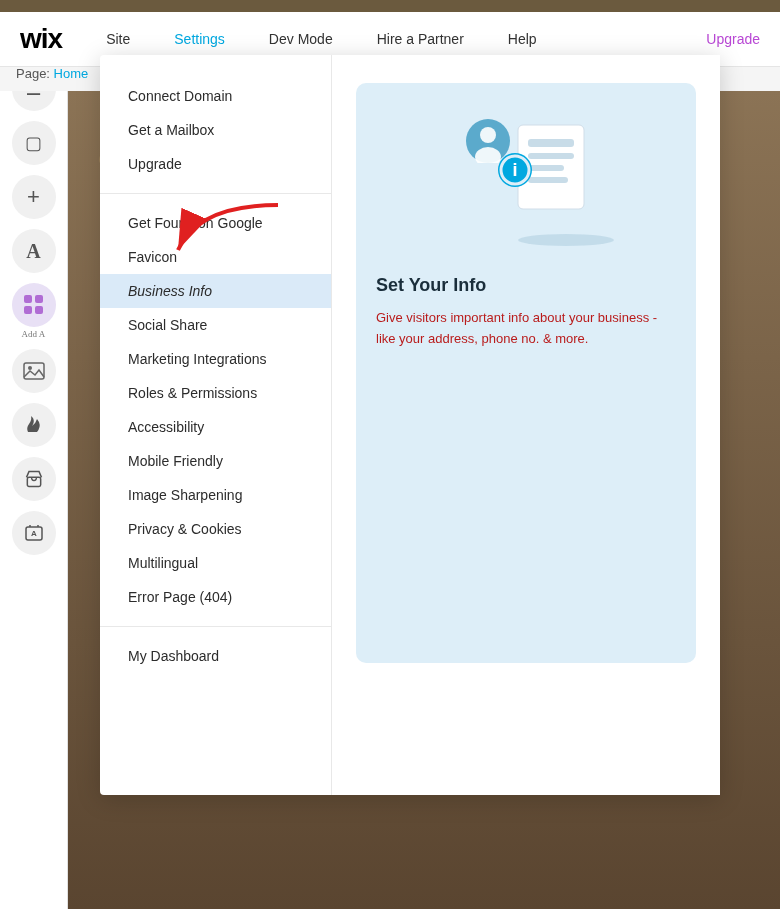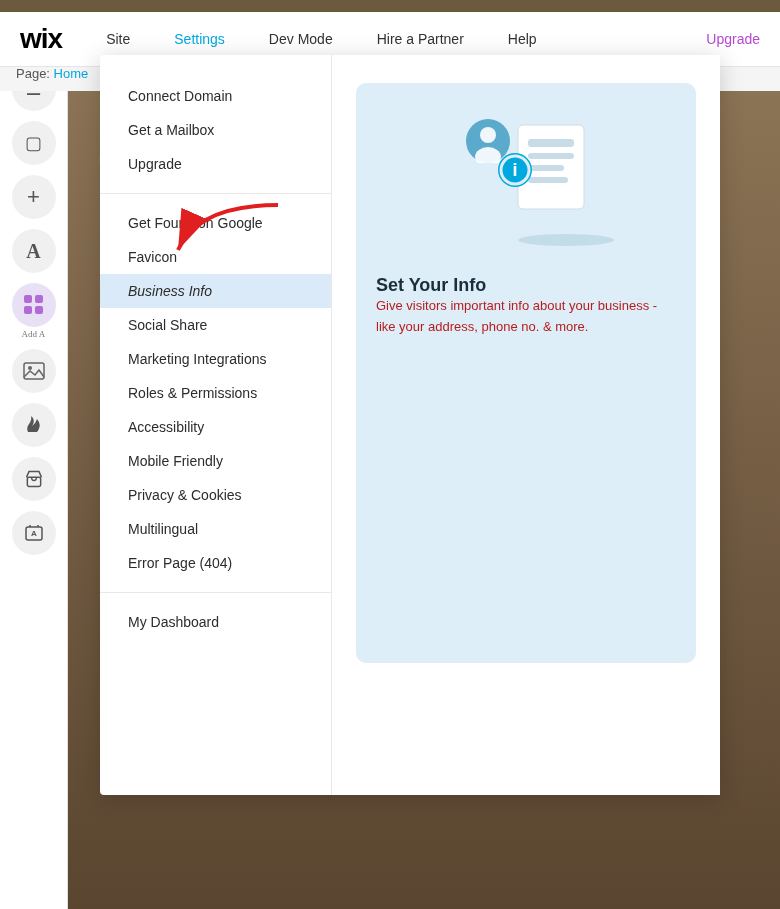--- a/index.html
+++ b/index.html
@@ -201,20 +201,21 @@
       width: 100%;
       margin-bottom: 24px;
       position: relative;
       height: 140px;
     }
 
     .info-title {
       font-size: 18px;
       font-weight: 700;
       color: #1a2e3b;
+      margin-bottom: 12px;
     }
     .info-desc {
       font-size: 13px;
       color: #b91c1c;
       line-height: 1.6;
     }
 
     
     .red-arrow {
       position: absolute;
@@ -319,20 +320,21 @@
     <div class="menu-divider"></div>
     <div class="menu-section">
       <a class="menu-item">Get Found on Google</a>
       <a class="menu-item">Favicon</a>
       <a class="menu-item highlighted">Business Info</a>
       <a class="menu-item">Social Share</a>
       <a class="menu-item">Marketing Integrations</a>
       <a class="menu-item">Roles &amp; Permissions</a>
       <a class="menu-item">Accessibility</a>
       <a class="menu-item">Mobile Friendly</a>
+      <a class="menu-item">Image Sharpening</a>
       <a class="menu-item">Privacy &amp; Cookies</a>
       <a class="menu-item">Multilingual</a>
       <a class="menu-item">Error Page (404)</a>
     </div>
     <div class="menu-divider"></div>
     <div class="menu-section">
       <a class="menu-item">My Dashboard</a>
     </div>
   </div>
 

